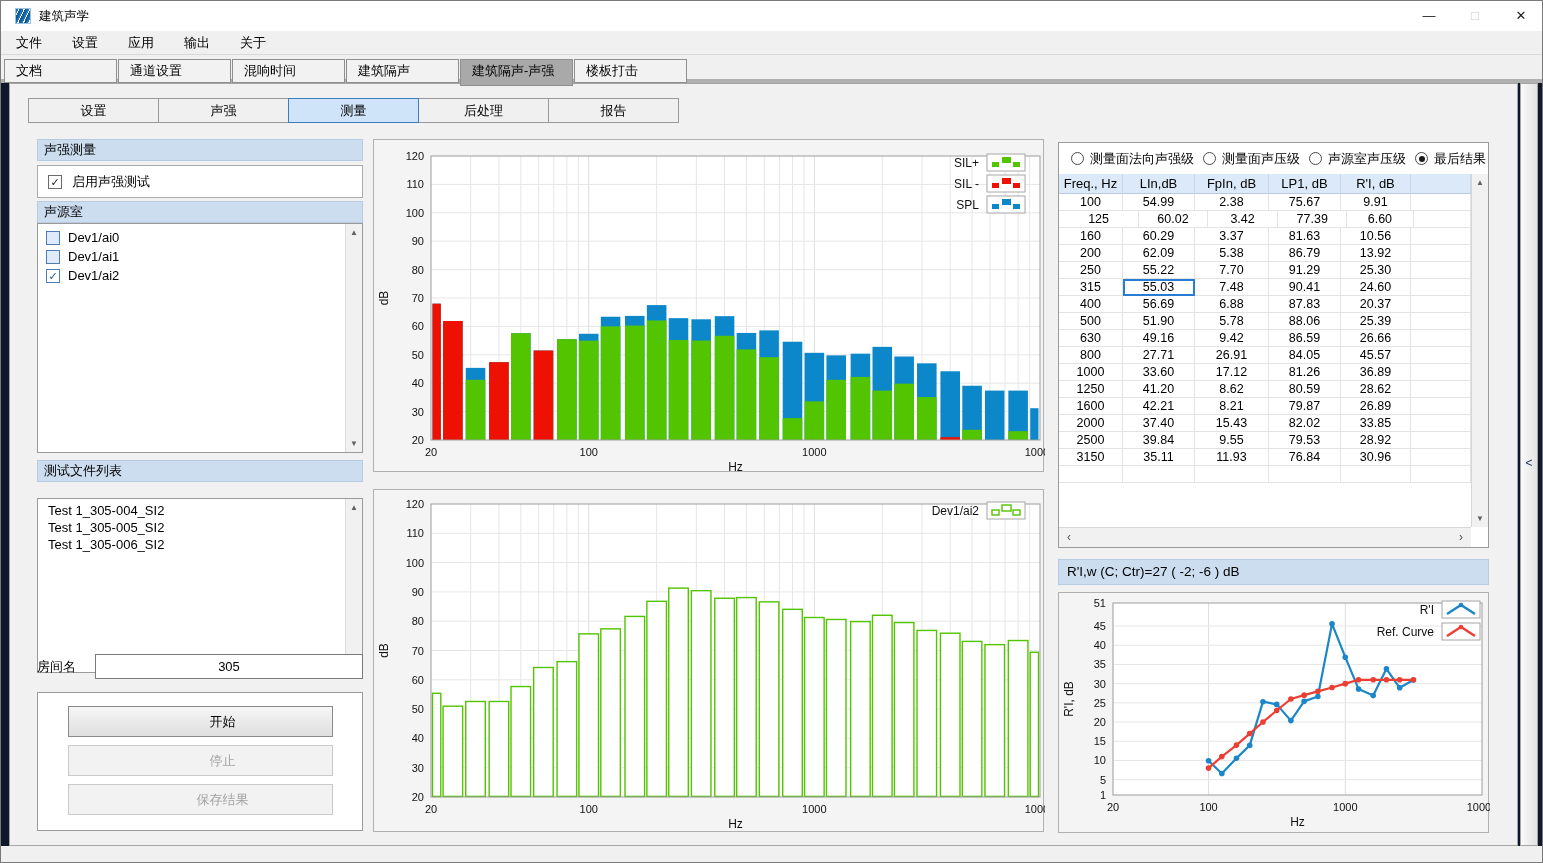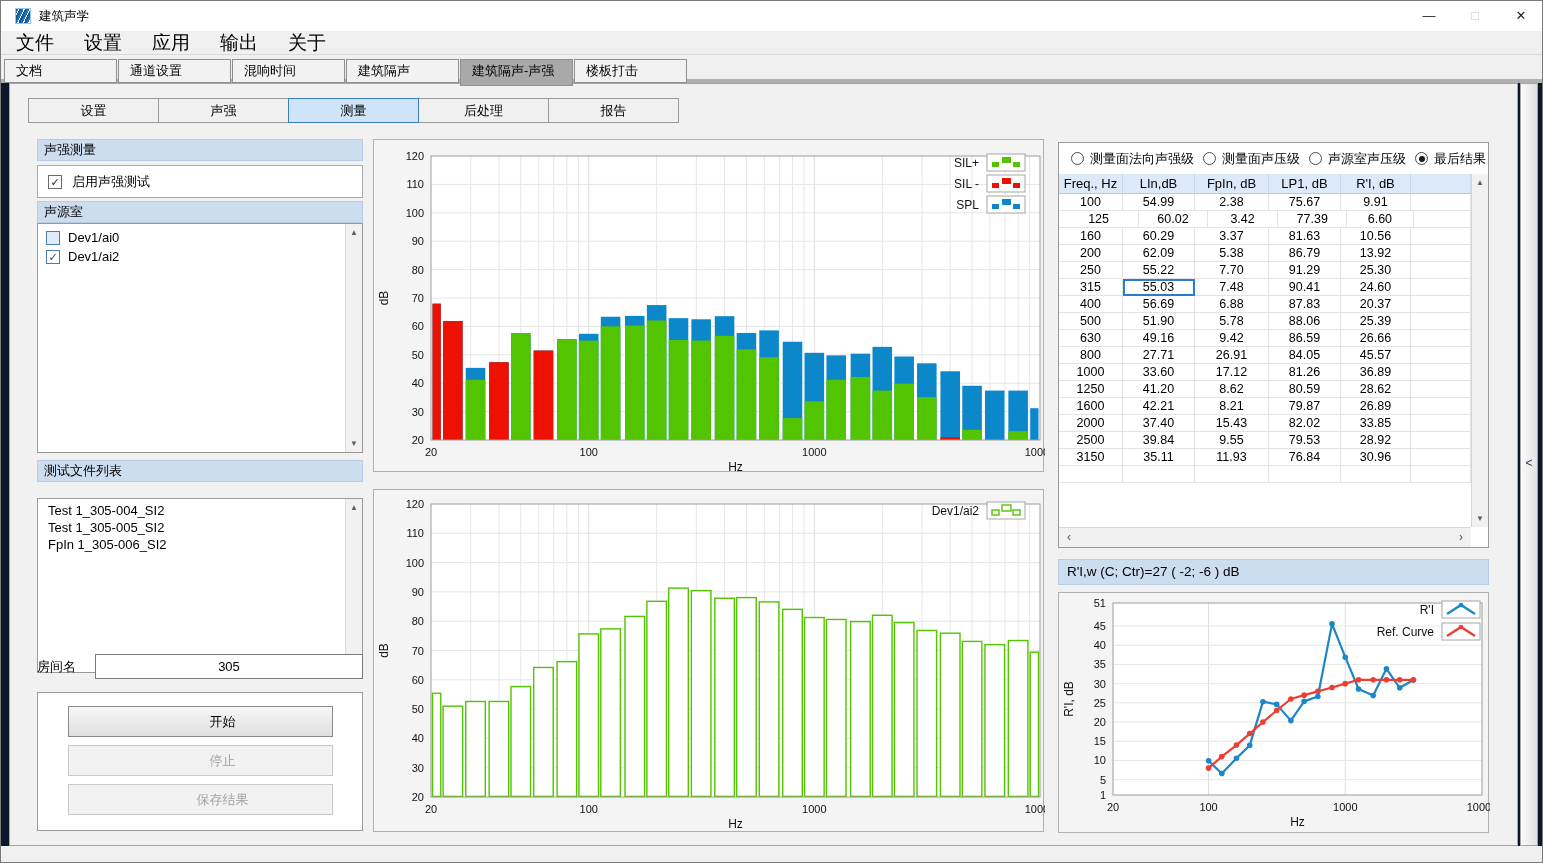--- a/index.html
+++ b/index.html
@@ -6,21 +6,21 @@
   .window{position:relative;width:1543px;height:863px;background:#0f172a;border:1px solid #7a7a7a;box-sizing:border-box;overflow:hidden;color:#000;}
   
   .titlebar{position:absolute;left:0;top:0;width:1543px;height:30px;background:#ffffff;}
   .app-logo{position:absolute;left:14px;top:7px;width:16px;height:16px;background:repeating-linear-gradient(115deg,#1b74bb 0 2px,#ffffff 2px 3px,#115a96 3px 5px);border:1px solid #9cc3e0;box-sizing:border-box;}
   .app-title{position:absolute;left:38px;top:0;height:30px;line-height:30px;font-size:12.5px;}
   .win-btns{position:absolute;right:0;top:0;height:30px;display:flex;}
   .win-btn{width:46px;height:30px;line-height:30px;text-align:center;font-size:13px;color:#222;}
   .win-btn.max{color:#c8c8c8;}
   
   .menubar{position:absolute;left:0;top:30px;width:1543px;height:24px;background:#f0f0f0;border-bottom:1px solid #d9d9d9;box-sizing:border-box;}
-  .menu-item{display:inline-block;padding:0 15px;height:23px;line-height:23px;font-size:19px;}
+  .menu-item{display:inline-block;padding:0 15px;height:23px;line-height:23px;font-size:13px;}
   
   .tabstrip{position:absolute;left:0;top:54px;width:1543px;height:28px;background:#f0f0f0;}
   .tabstrip-band{position:absolute;left:0;bottom:0;width:100%;height:4px;background:#b0b0b0;}
   .tab{position:relative;display:inline-block;vertical-align:top;width:100px;height:22px;margin-top:1px;margin-right:1px;padding-left:11px;background:#f2f2f2;border:1px solid #8f8f8f;line-height:22px;font-size:13px;z-index:1;}
   .tab.active{background:#a9a9a9;height:25px;z-index:2;}
   .tabs-holder{position:absolute;left:3px;top:3px;}
   
   .main{position:absolute;left:8px;top:82px;width:1509px;height:763px;background:#f1f1f1;border:1px solid #a5a5a5;box-sizing:border-box;}
   .subtabs{position:absolute;left:19px;top:14px;display:flex;}
   .subtab{width:131px;height:25px;line-height:23px;text-align:center;font-size:13px;background:#f0f0f0;border:1px solid #9a9a9a;box-sizing:border-box;margin-left:-1px;}
@@ -104,35 +104,39 @@
       <span style="position:absolute;left:34px;top:0;line-height:31px;font-size:13px;">启用声强测试</span>
     </div>
     <div class="sec-h" style="top:117px;">声源室</div>
     <div class="listbox" style="top:139px;height:230px;">
       <div id="channel-list" style="position:absolute;left:0;top:4px;right:18px;">
           <div class="list-row">
             <span class="cb blue"></span>
             <span>Dev1/ai0</span>
           </div>
           <div class="list-row">
+            <span class="cb blue"></span>
+            <span>Dev1/ai1</span>
+          </div>
+          <div class="list-row">
             <span class="cb blue checked">✓</span>
             <span>Dev1/ai2</span>
           </div>
         </div>
       <div class="vsb">
         <div class="a up">▲</div>
         <div class="a dn">▼</div>
       </div>
     </div>
     <div class="sec-h" style="top:376px;">测试文件列表</div>
     <div class="listbox" style="top:398px;height:175px;margin-top:16px;">
       <div id="file-list" style="position:absolute;left:0;top:3px;right:18px;">
           <div class="file-row">Test 1_305-004_SI2</div>
           <div class="file-row">Test 1_305-005_SI2</div>
-          <div class="file-row">FpIn 1_305-006_SI2</div>
+          <div class="file-row">Test 1_305-006_SI2</div>
         </div>
       <div class="vsb">
         <div class="a up">▲</div>
         <div class="a dn">▼</div>
       </div>
     </div>
     <div class="room-label">房间名</div>
     <input class="room-input" value="305" style="">
     <div class="btn-box">
       <div class="panel-btn" style="top:13px;">开始</div>

